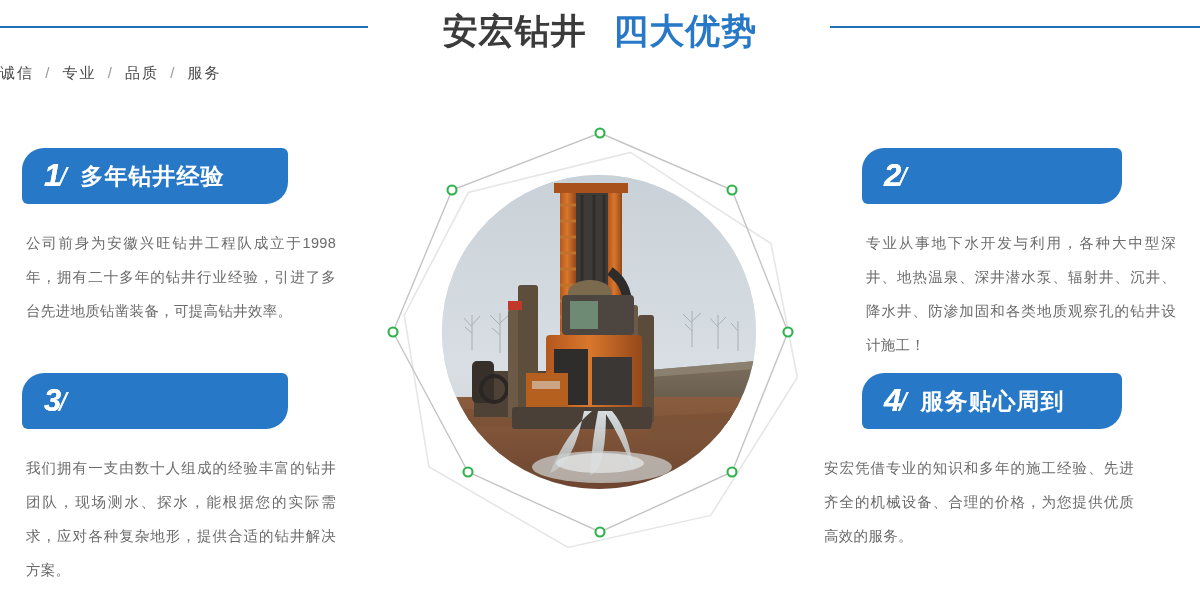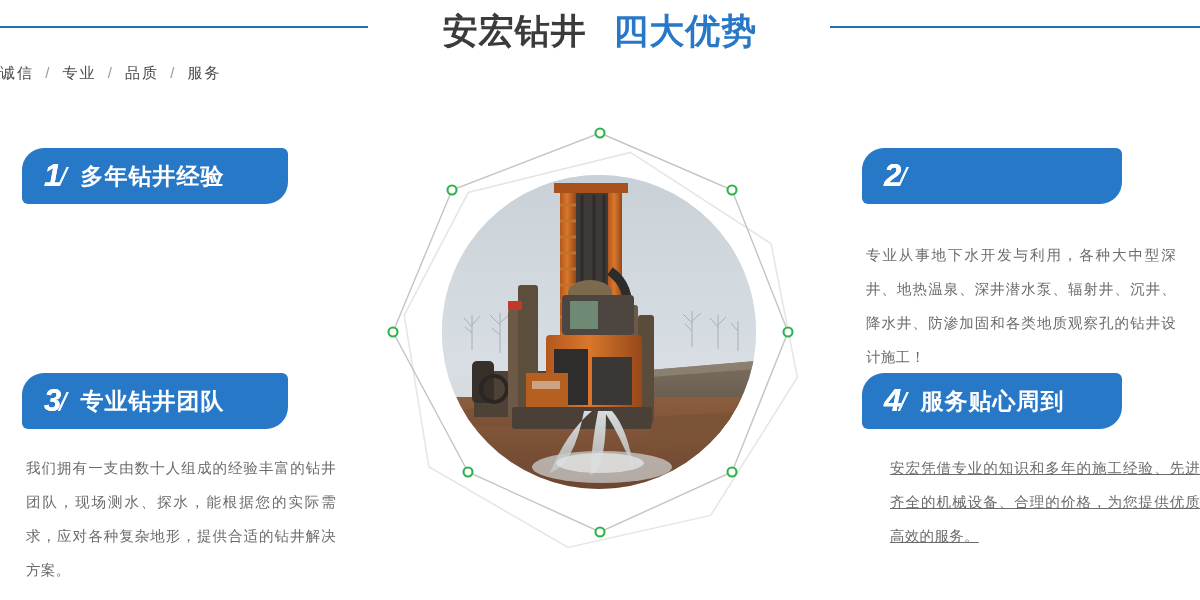--- a/index.html
+++ b/index.html
@@ -83,23 +83,23 @@
   }
 
   
   #badge-1 { left:22px;  top:148px; width:266px; }
   #text-1  { left:26px;  top:226px; }
   #badge-3 { left:22px;  top:373px; width:266px; }
   #text-3  { left:26px;  top:451px; }
 
   
   #badge-2 { left:862px; top:148px; width:260px; }
-  #text-2  { left:866px; top:238px; }
+  #text-2  { left:866px; top:226px; }
   #badge-4 { left:862px; top:373px; width:260px; }
-  #text-4  { left:890px; top:451px;text-decoration:underline; }
+  #text-4  { left:824px; top:451px; }
 </style>
 </head>
 <body>
 
 <div id="page">
 
   <div class="header">
     <div class="rule left"></div>
     <div class="rule right"></div>
 
@@ -232,26 +232,26 @@
       </svg>
     </div>
   </div>
 
   <div class="badge left-side" id="badge-1">
     <span class="badge-num">
       <span>1</span><span class="slash">/</span>
     </span>
     <span class="badge-label">多年钻井经验</span>
   </div>
+  <div class="body-text" id="text-1">公司前身为安徽兴旺钻井工程队成立于1998年，拥有二十多年的钻井行业经验，引进了多台先进地质钻凿装备，可提高钻井效率。</div>
 
   <div class="badge left-side" id="badge-3">
     <span class="badge-num">
       <span>3</span><span class="slash">/</span>
     </span>
-    <span class="badge-label">专业钻井团队</span>
   </div>
   <div class="body-text" id="text-3">我们拥有一支由数十人组成的经验丰富的钻井团队，现场测水、探水，能根据您的实际需求，应对各种复杂地形，提供合适的钻井解决方案。</div>
 
   <div class="badge right-side" id="badge-2">
     <span class="badge-num">
       <span>2</span><span class="slash">/</span>
     </span>
   </div>
   <div class="body-text" id="text-2">专业从事地下水开发与利用，各种大中型深井、地热温泉、深井潜水泵、辐射井、沉井、降水井、防渗加固和各类地质观察孔的钻井设计施工！</div>
 

